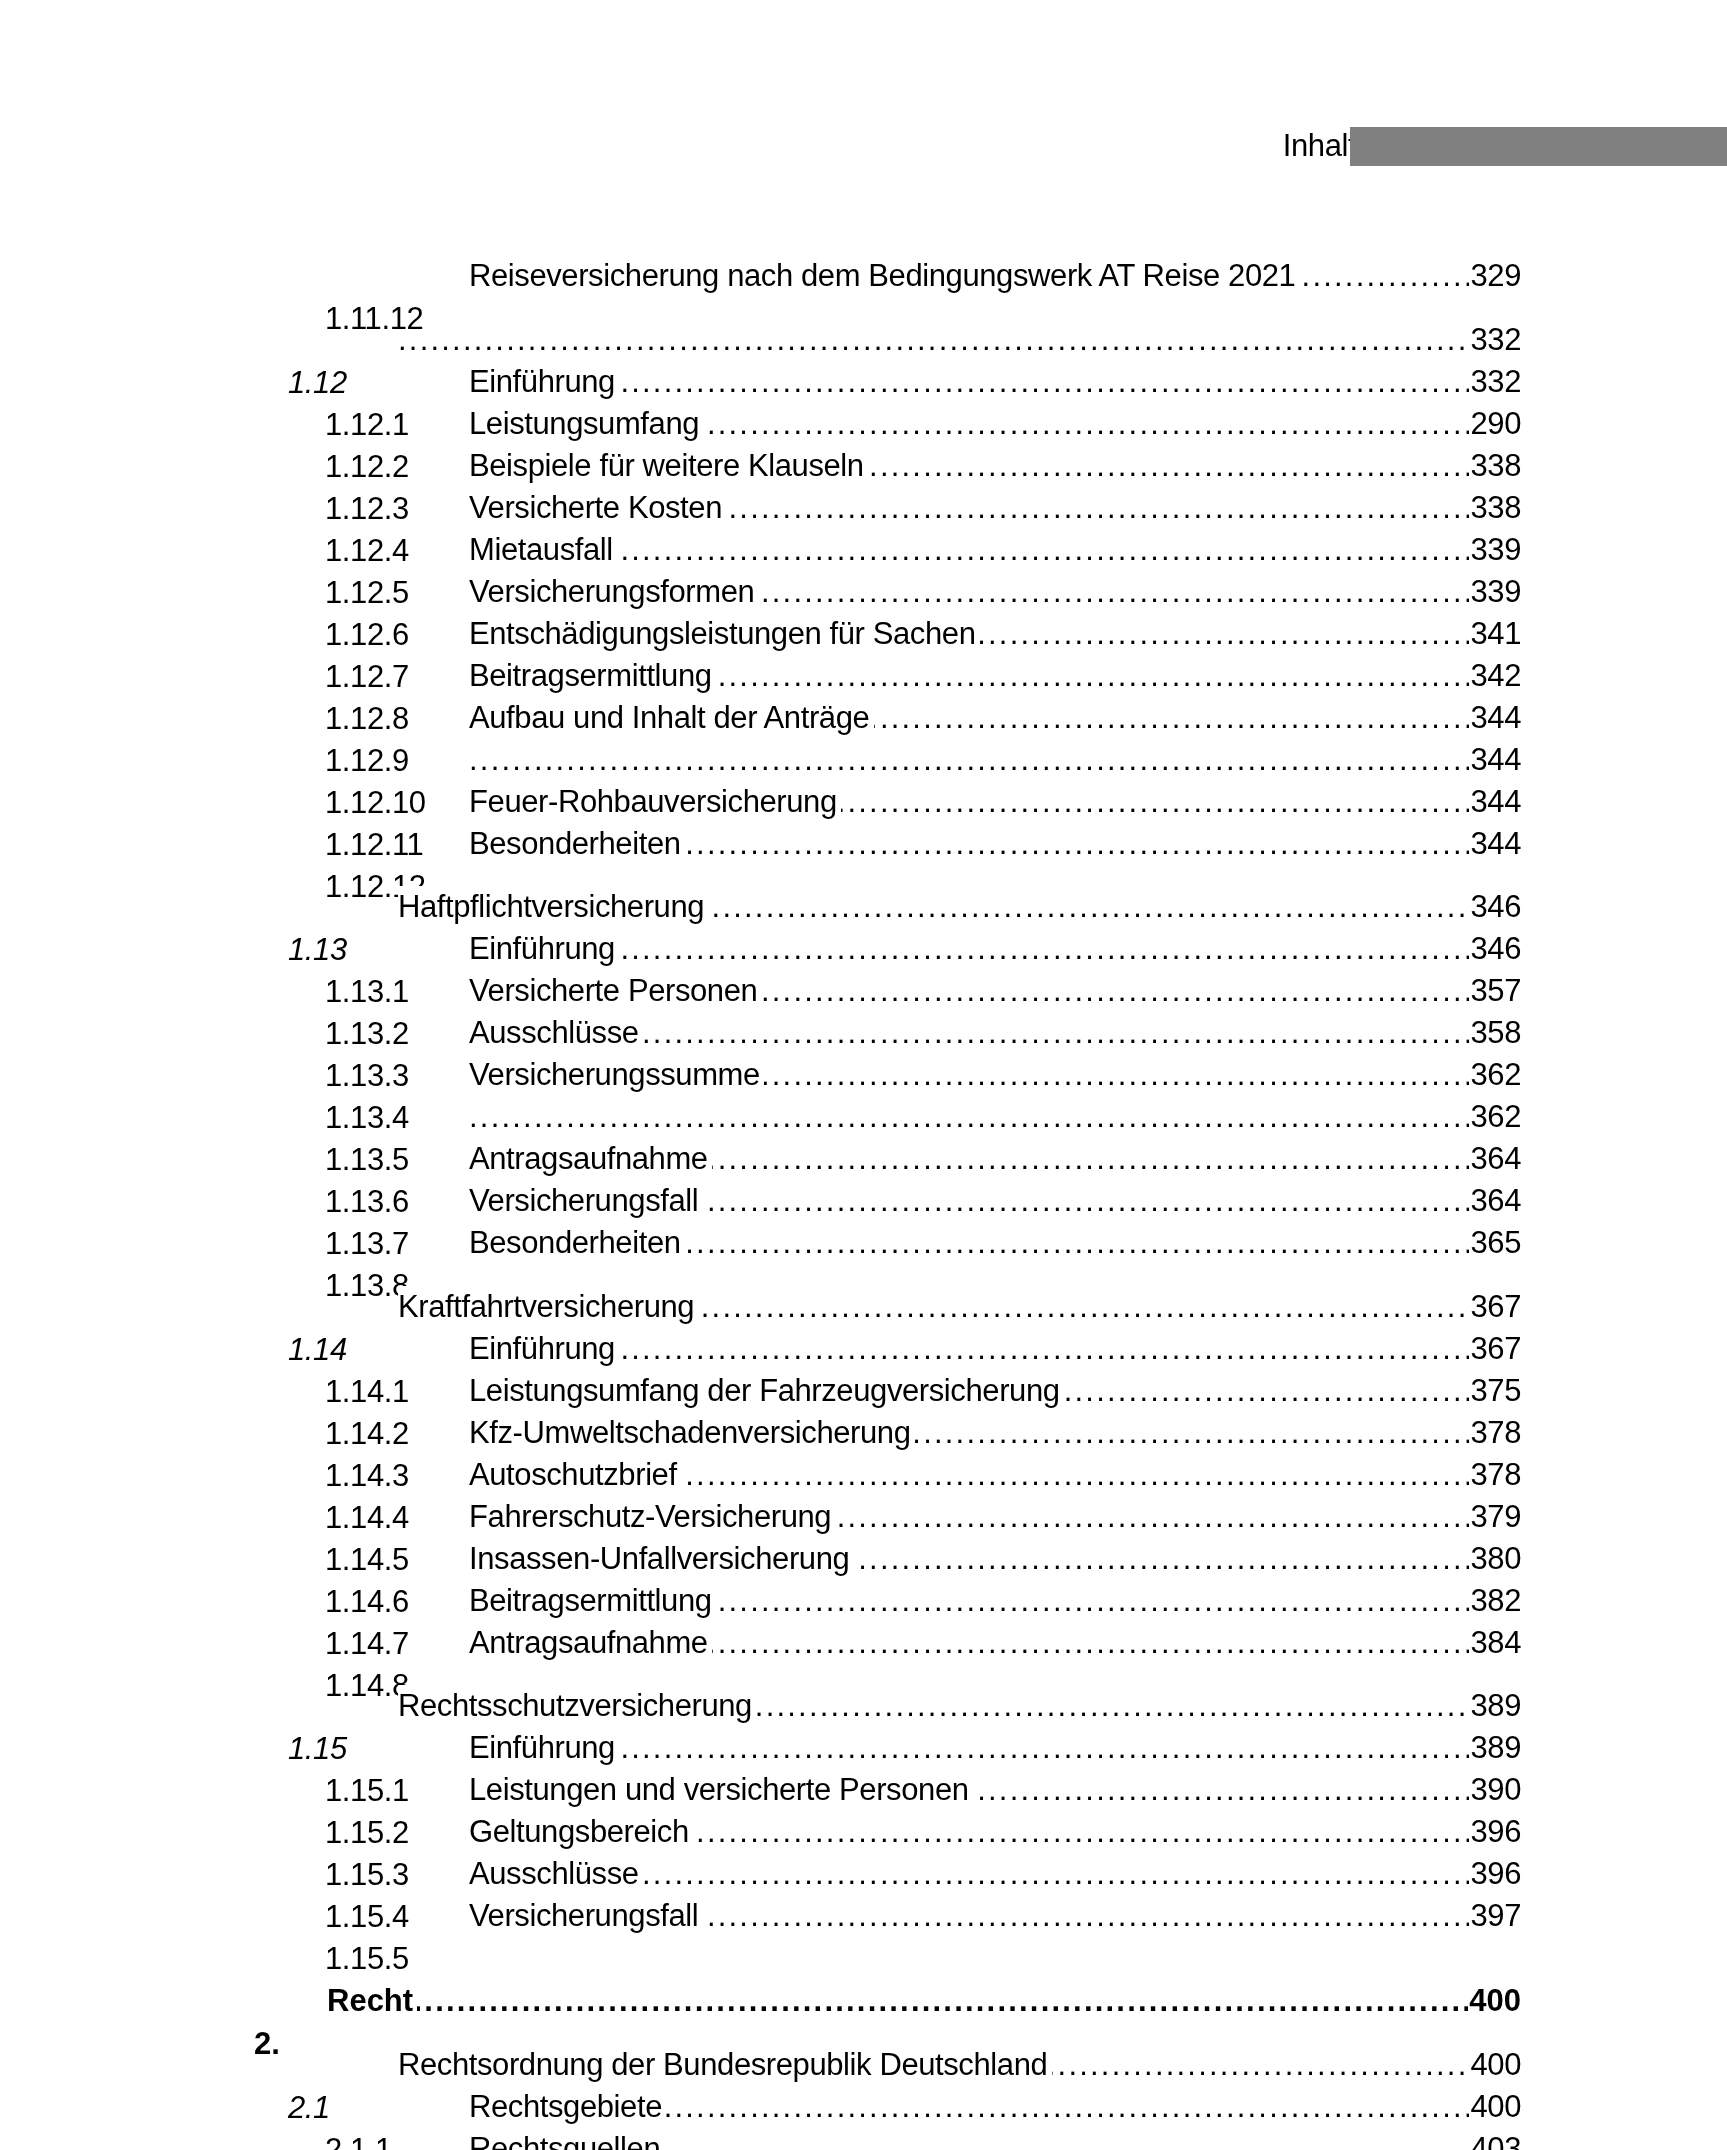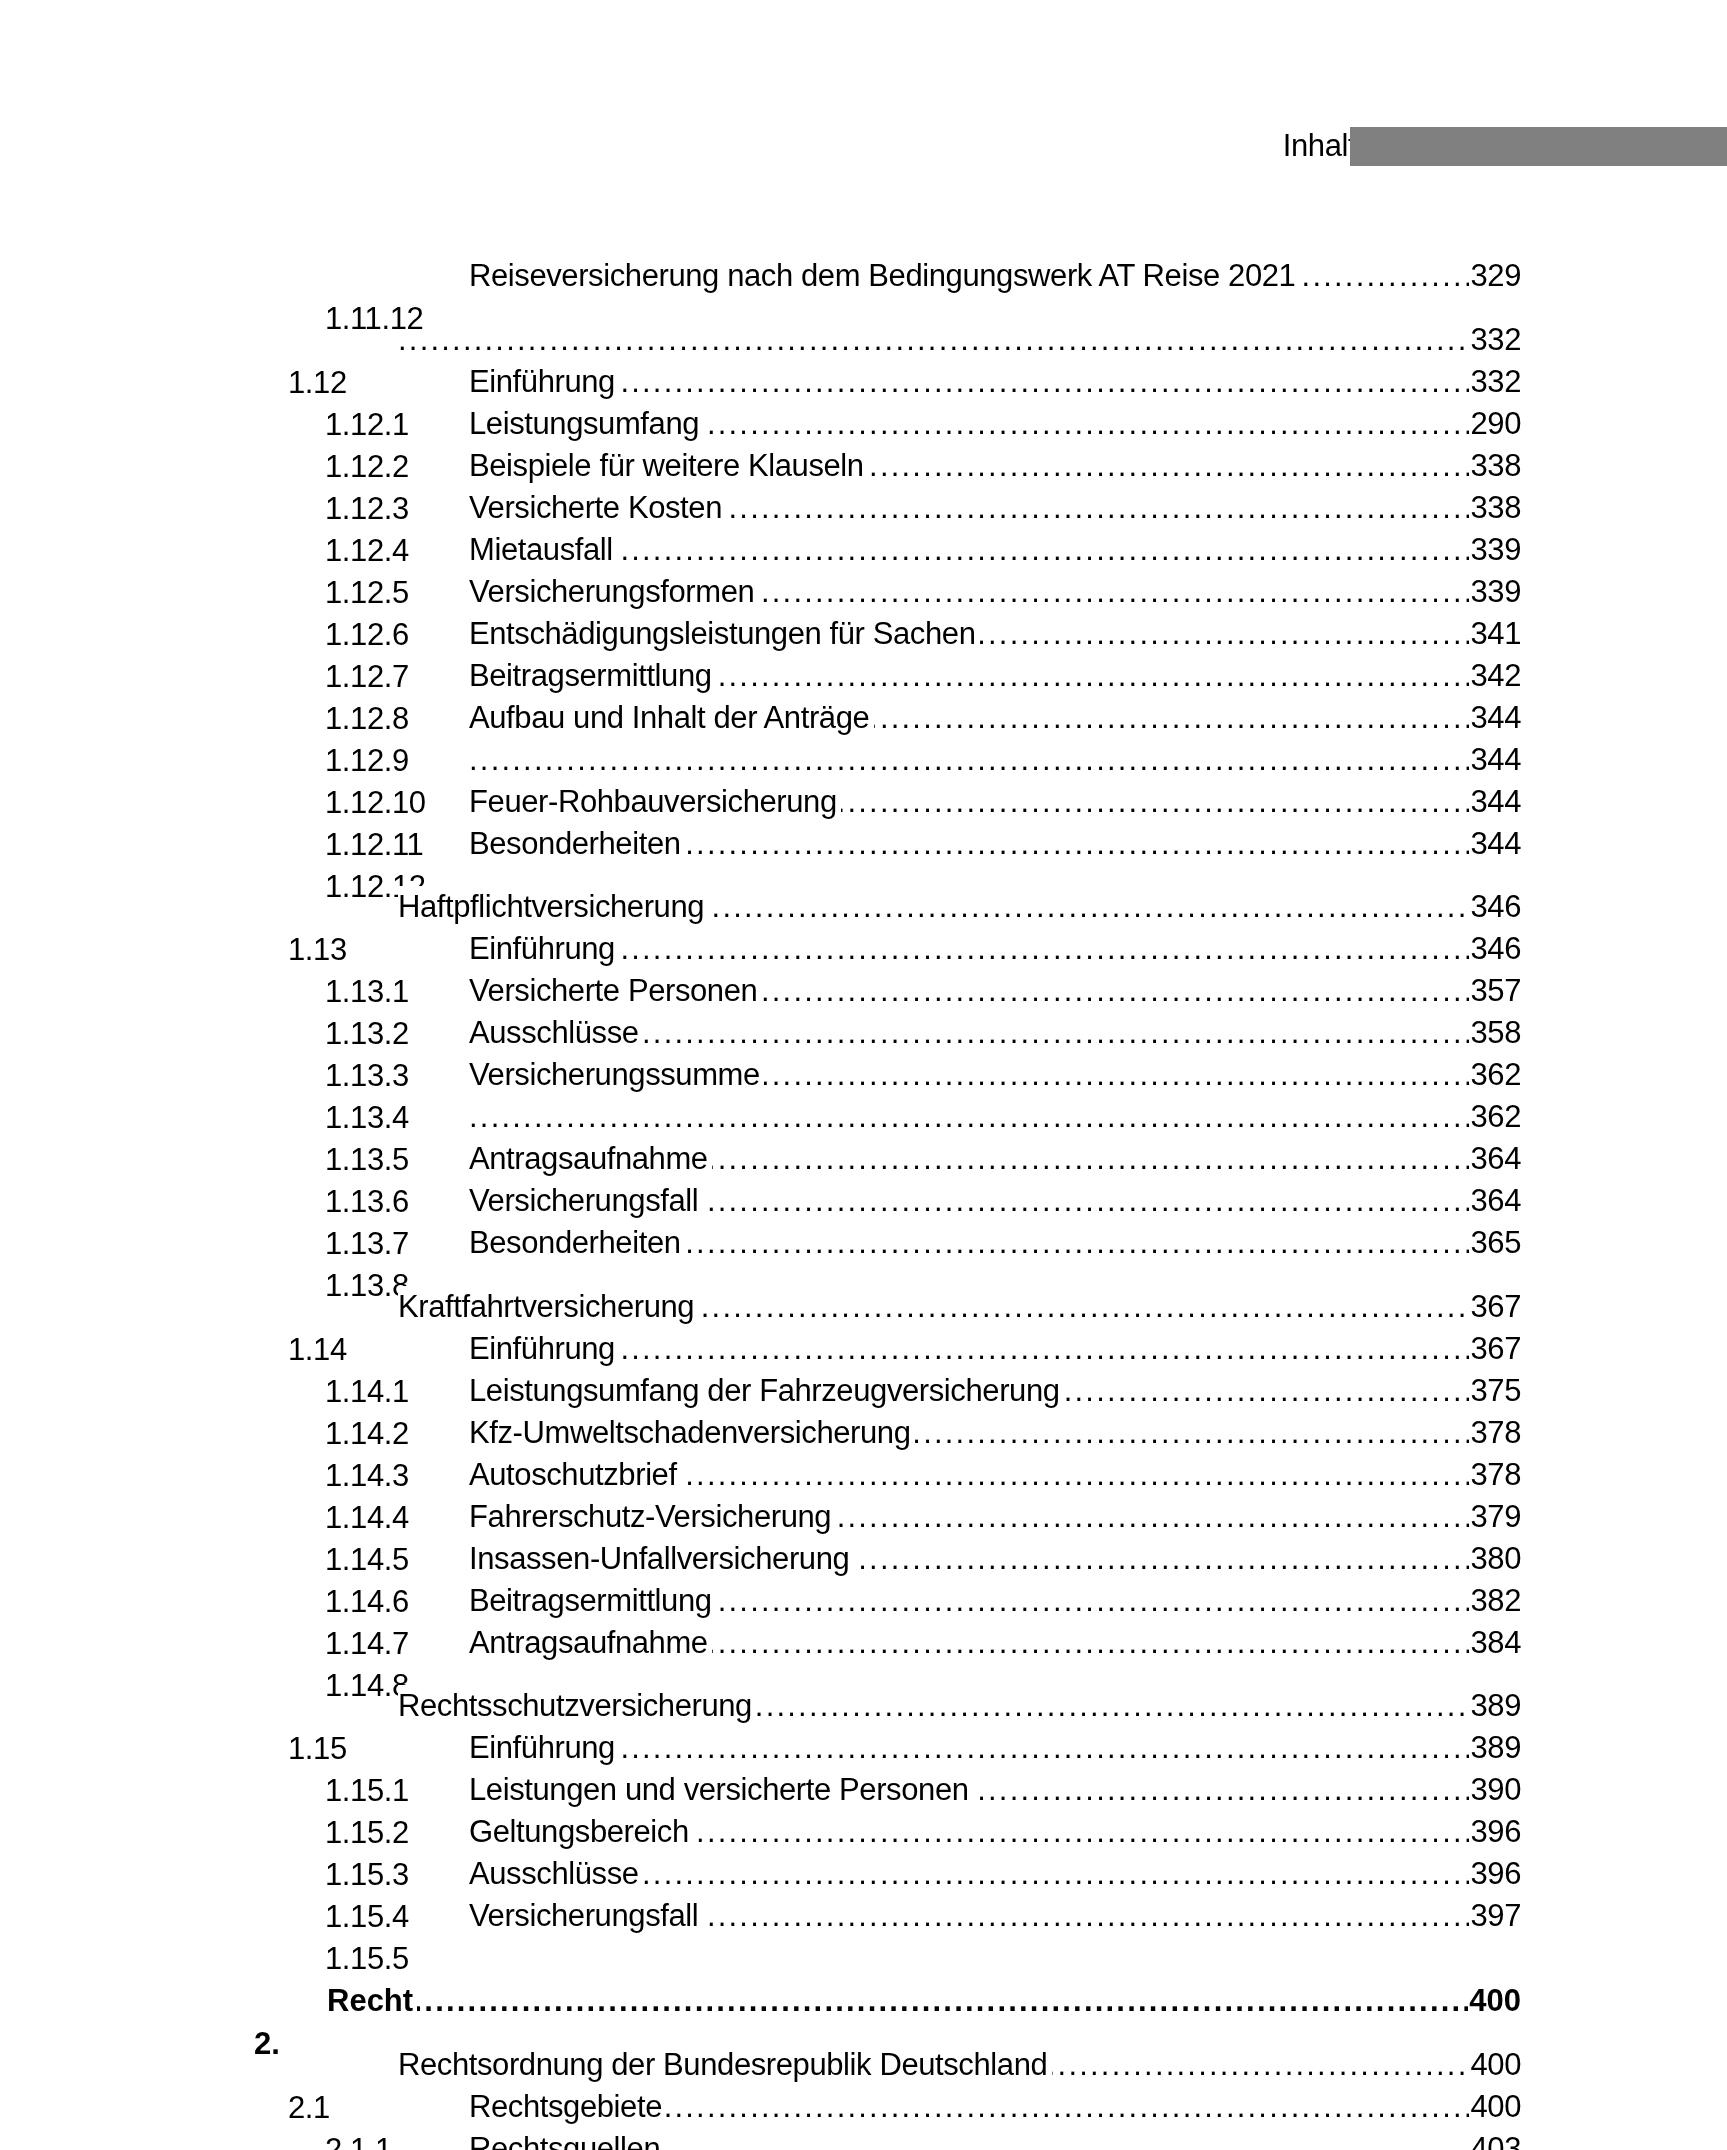--- a/index.html
+++ b/index.html
@@ -27,21 +27,21 @@
     }
     .row .title { background: #fff; padding-right: 4.3px; position: relative; z-index: 1; text-align: right; }
     .row .dots {
       position: absolute; left: 0; right: 0; top: 0; overflow: hidden; white-space: nowrap;
       letter-spacing: 2.2px;
     }
     .row .page { background: #fff; position: relative; z-index: 1; padding-left: 1.7px; }
 
     .row.l3 .num { left: 325px; }
     .row.l3 .leader { left: 469px; }
-    .row.l2 .num { left: 288px; }
+    .row.l2 .num { left: 288px; font-style: italic; }
     .row.l2 .leader { left: 398px; }
     .row.l1 { font-weight: bold; letter-spacing: 0; }
     .row.l1 .num { left: 254px; }
     .row.l1 .leader { left: 327px; }
     .spacer-sm { height: 21.5px; }
     .spacer-l1 { height: 43px; }
   </style>
 </head>
 <body>
 

